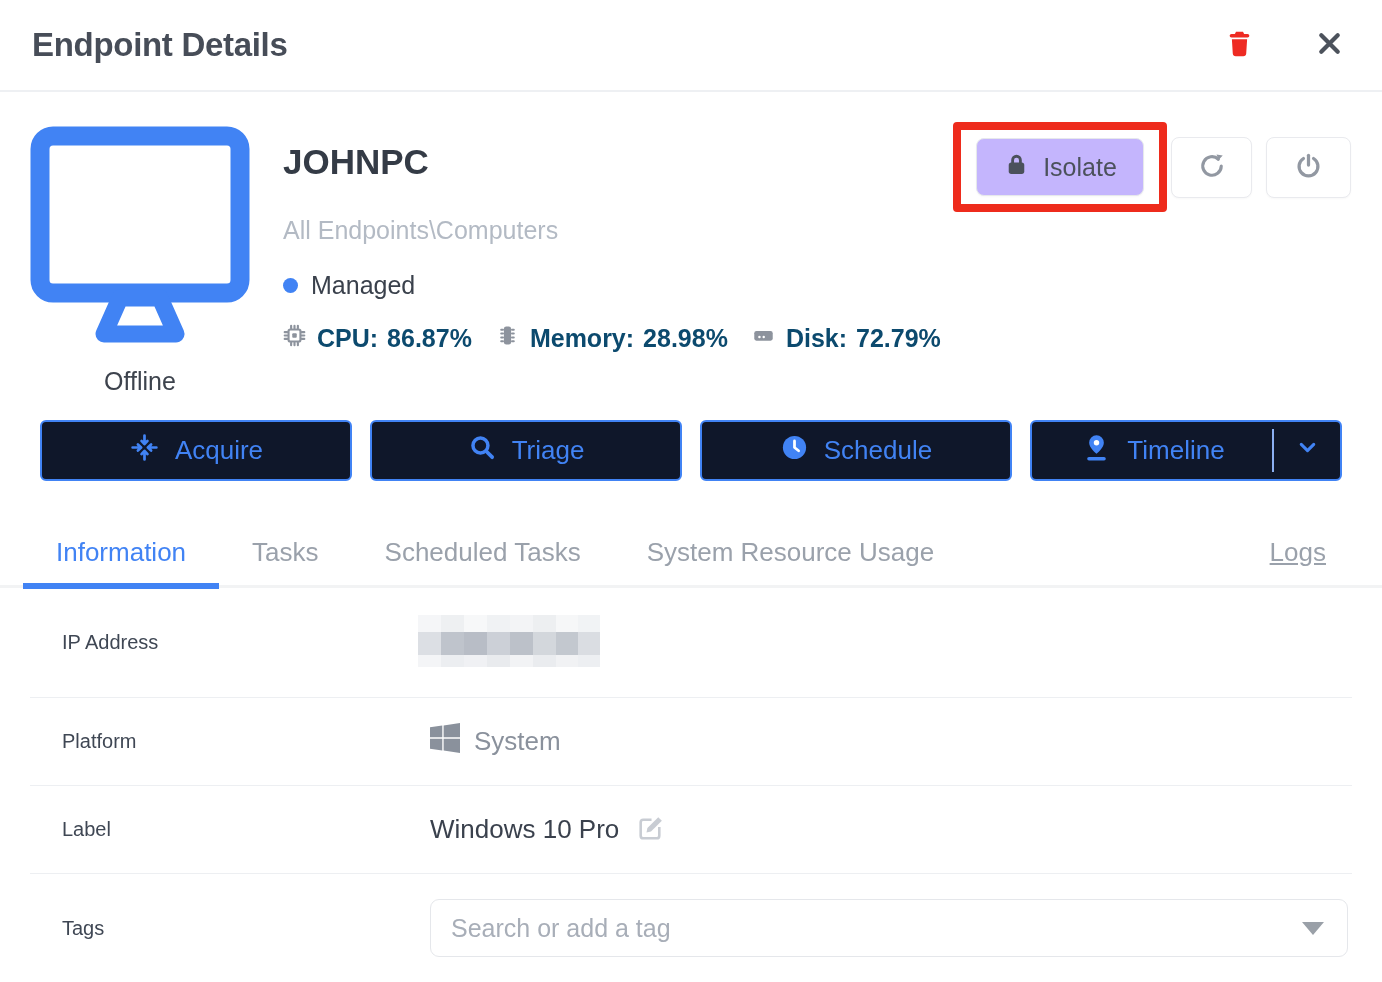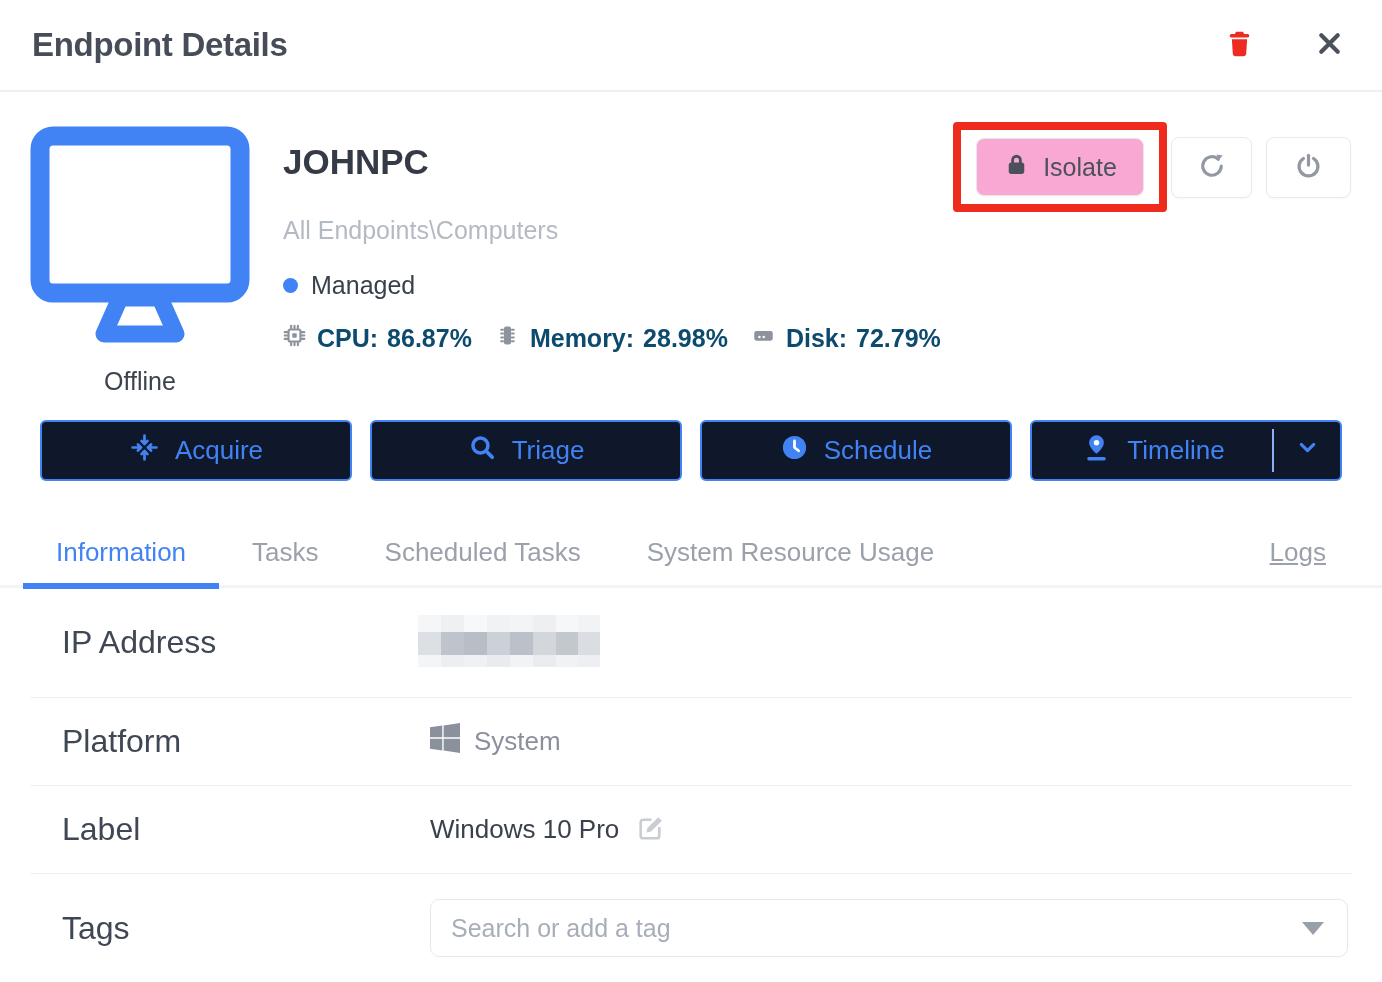--- a/index.html
+++ b/index.html
@@ -22,21 +22,21 @@
   .ep-name{position:absolute;left:283px;top:50px;font-size:35px;font-weight:bold;color:#343b46;}
   .ep-path{position:absolute;left:283px;top:124px;font-size:25px;color:#b3bac4;}
   .managed{position:absolute;left:283px;top:179px;display:flex;align-items:center;gap:13px;
            font-size:25px;font-weight:500;color:#3a414c;}
   .managed-dot{width:15px;height:15px;border-radius:50%;background:#4183f4;}
   .metrics{position:absolute;left:281px;top:230px;display:flex;align-items:center;gap:22px;}
   .metric{display:flex;align-items:center;gap:9px;font-size:25px;font-weight:bold;color:#0c4a6e;}
 
   .iso-annot{position:absolute;left:953px;top:30px;width:214px;height:90px;box-sizing:border-box;
              border:8px solid #ee2b1c;border-radius:4px;display:flex;align-items:center;justify-content:center;}
-  .iso-btn{width:168px;height:58px;background:#f9a8d4;border:1.5px solid #e6e8ec;border-radius:8px;
+  .iso-btn{width:168px;height:58px;background:#c4b5fd;border:1.5px solid #e6e8ec;border-radius:8px;
            display:flex;align-items:center;justify-content:center;gap:13px;cursor:pointer;
            font-size:25px;color:#4b515b;font-family:inherit;box-shadow:0 1px 2px rgba(0,0,0,.03);}
   .sq-btn{position:absolute;top:45px;height:61px;background:#fff;border:1.5px solid #e9eaee;border-radius:8px;
           display:flex;align-items:center;justify-content:center;cursor:pointer;box-shadow:0 1px 2px rgba(0,0,0,.03);}
   .refresh-btn{left:1171px;width:81px;}
   .power-btn{left:1266px;width:85px;}
 
   
   .actions{position:absolute;top:420px;left:40px;right:40px;height:61px;display:flex;gap:18px;}
   .act-btn{flex:1;background:#0f172a;border:2px solid #4183f4;border-radius:6px;color:#4183f4;
@@ -54,21 +54,21 @@
   .tab.active{color:#4183f4;font-weight:500;}
   .tab.active::after{content:"";position:absolute;left:0;right:0;bottom:-4px;height:6px;background:#4183f4;}
   .tab-logs{margin-left:auto;text-decoration:underline;}
 
   
   .info{position:absolute;top:588px;left:30px;right:30px;bottom:0;}
   .info-row{display:flex;align-items:center;border-bottom:1px solid #edeff2;box-sizing:border-box;}
   .row-ip{height:110px;}
   .row-plat,.row-label{height:88px;}
   .row-tags{height:108px;border-bottom:none;}
-  .info-label{width:400px;padding-left:32px;box-sizing:border-box;font-size:32px;color:#3f4754;flex-shrink:0;}
+  .info-label{width:400px;padding-left:32px;box-sizing:border-box;font-size:20px;color:#3f4754;flex-shrink:0;}
   .info-value{display:flex;align-items:center;flex:1;}
   .redacted{margin-left:-12px;}
   .plat-value{display:flex;align-items:center;gap:14px;font-size:26px;color:#8a919c;}
   .label-value{font-size:26px;color:#3a414d;font-weight:500;}
   .edit-btn{background:none;border:none;padding:0;margin-left:16px;cursor:pointer;display:flex;}
   .tags-wrap{position:relative;flex:1;margin-right:4px;}
   .tags-input{width:100%;height:58px;box-sizing:border-box;border:1.5px solid #e5e7eb;border-radius:9px;
               padding:0 60px 0 20px;font-size:25px;font-family:inherit;color:#3e4450;outline:none;}
   .tags-input::placeholder{color:#a8aeb8;}
   .tags-caret{position:absolute;right:24px;top:50%;margin-top:-6px;width:0;height:0;cursor:pointer;

